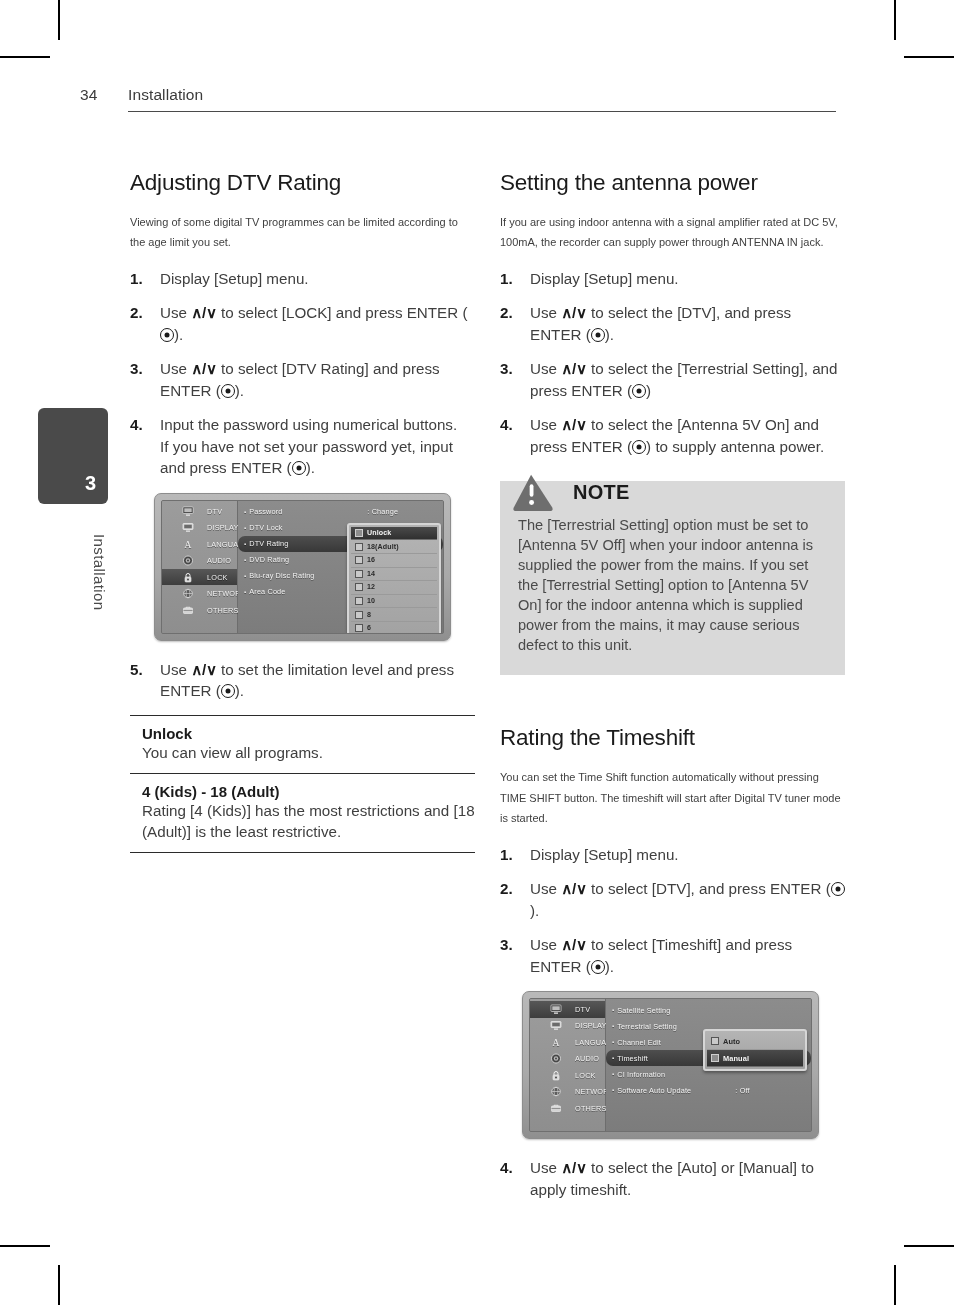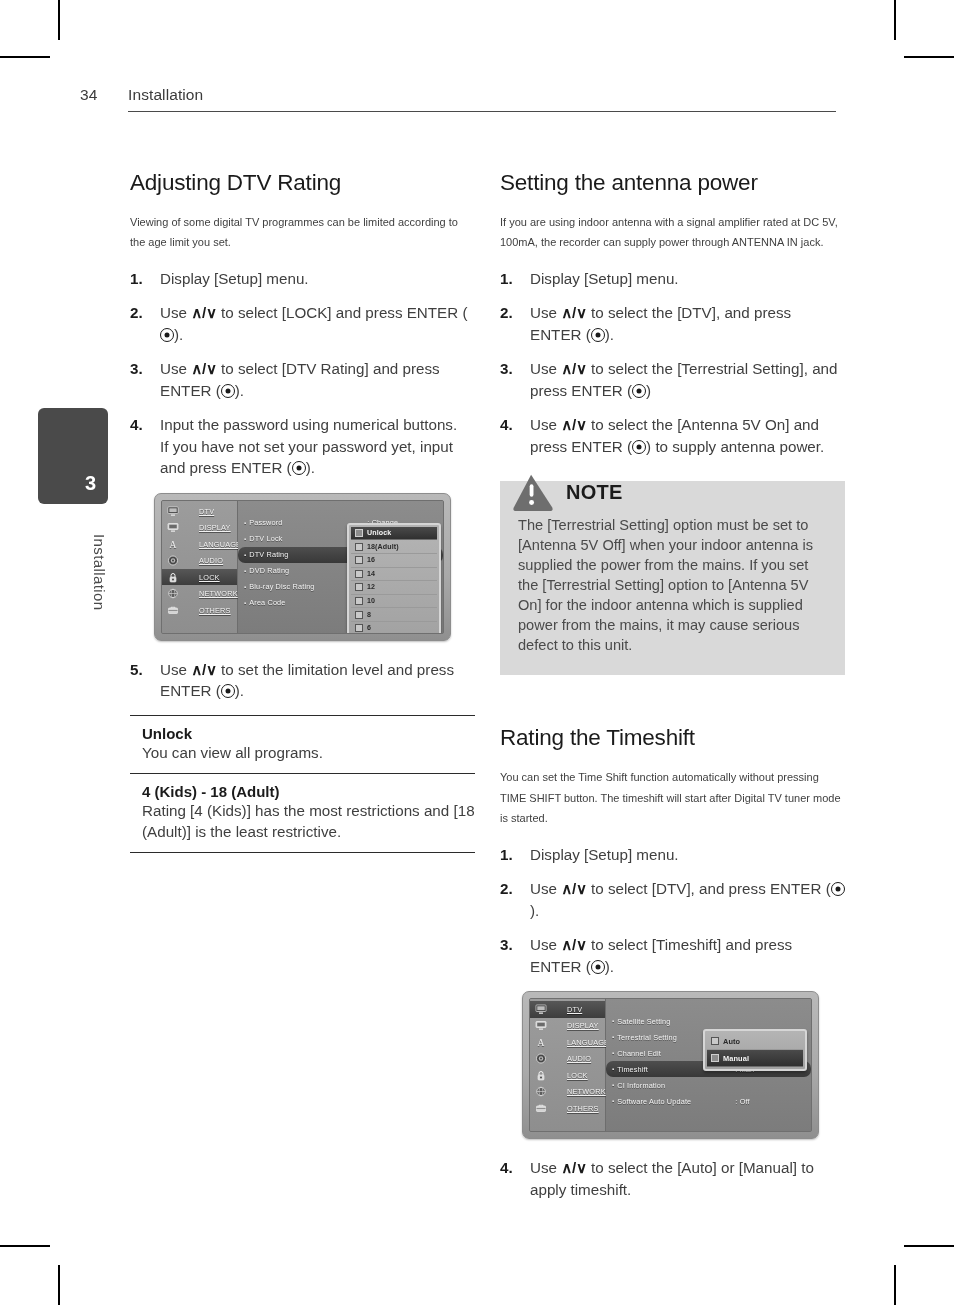--- a/index.html
+++ b/index.html
@@ -108,21 +108,21 @@
   
   .note-wrap { position:relative; margin-top:24px; }
   .note-box {
     background:#d9d9d9;
     padding:34px 20px 20px 18px;
     box-sizing:border-box;
     width:345px;
   }
   .note-head {
     position:absolute; left:10px; top:-10px;
-    display:flex; align-items:center; gap:10px;
+    display:flex; align-items:center; gap:17px;
   }
   .note-tri { width:46px; height:42px; display:block; }
   .note-title {
     font-size:20px; font-weight:bold; color:#1b1b1b; letter-spacing:.3px;
   }
   .note-text {
     font-size:14.6px; line-height:20px; color:#4a4a4a; margin:0;
   }
 
   
@@ -148,36 +148,35 @@
     height:132px;
   }
   .osd-nav {
     width:76px; flex:0 0 76px;
     background:linear-gradient(180deg,#9c9c9c 0%,#8e8e8e 100%);
     border-right:1px solid #6d6d6d;
     padding-top:2px;
     box-sizing:border-box;
   }
   .osd-nav-item {
-    display:flex; align-items:center; gap:20px;
-    height:16.5px; padding-left:5px;
+    display:flex; align-items:center; gap:13px;
+    height:16.5px; padding-left:20px;
     font-size:7.3px; color:#f2f2f2;
     letter-spacing:.2px;
     text-shadow:0 1px 0 rgba(0,0,0,.45);
-    text-decoration:underline;
   }
   .osd-nav-item.sel {
     background:linear-gradient(180deg,#575757 0%,#3d3d3d 100%);
   }
   .nav-ico { width:12px; height:11px; flex:0 0 12px; }
 
   .osd-main {
     flex:1 1 auto; position:relative;
     background:linear-gradient(180deg,#8c8c8c 0%,#7c7c7c 100%);
-    padding:14px 0 0 0;
+    padding:3px 0 0 0;
   }
   .osd-row {
     display:flex; align-items:center;
     height:16px;
     font-size:7.3px; color:#f4f4f4;
     padding-left:6px;
     text-shadow:0 1px 0 rgba(0,0,0,.4);
     letter-spacing:.15px;
   }
   .osd-row.sel {

